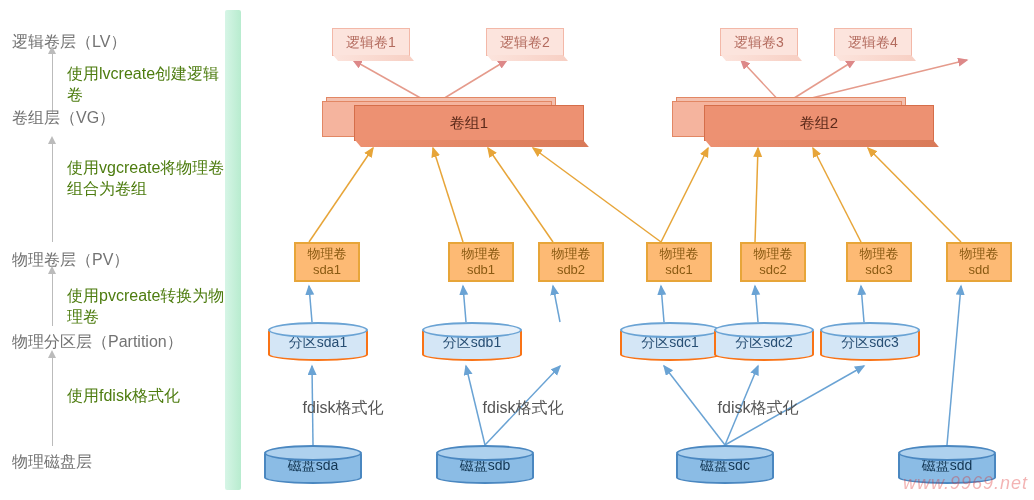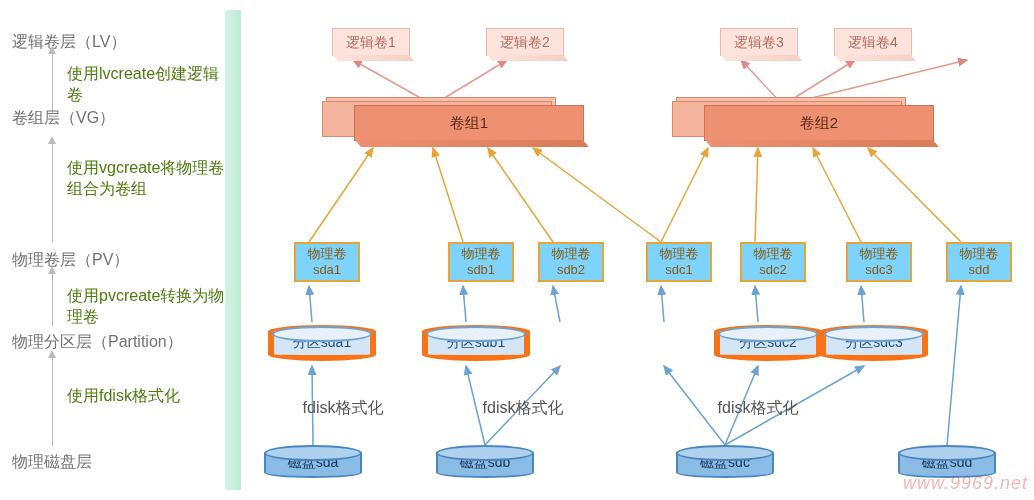--- a/index.html
+++ b/index.html
@@ -138,58 +138,58 @@
     left: 0;
     width: 100%;
     height: 7px;
     background: linear-gradient(135deg, #ed9172 0%, #d97a58 100%);
     transform: skewX(40deg);
     transform-origin: top;
   }
   .pv-box {
     width: 66px;
     height: 40px;
-    background: #7dd3fc;
+    background: #fdba74;
     border: 2px solid #e7a539;
     color: #8a5a12;
     top: 242px;
     flex-direction: column;
     font-size: 13px;
   }
   .part-cyl, .disk-cyl {
     position: absolute;
     border-radius: 50% / 18%;
     text-align: center;
     font-size: 14px;
     display: flex;
     align-items: center;
     justify-content: center;
   }
   .part-cyl {
-    width: 108px;
+    width: 100px;
     height: 36px;
     background: #d4e6f6;
-    border: 6px solid #f97316;
+    border: 2px solid #f97316;
     color: #274e73;
     top: 325px;
   }
   .part-cyl::before, .disk-cyl::before {
     content: "";
     position: absolute;
     top: -5px;
     left: -2px;
     right: -2px;
     height: 12px;
     border-radius: 50%;
     background: #e8f1fa;
     border: 2px solid #6aa3d4;
   }
   .disk-cyl {
     width: 98px;
-    height: 30px;
+    height: 36px;
     background: #8bbce5;
     border: 2px solid #4a87c0;
     color: #123552;
     top: 448px;
   }
   .disk-cyl::before {
     background: #aed1ee;
     border-color: #4a87c0;
   }
   .fdisk-lbl {
@@ -338,20 +338,23 @@
       <span>物理卷</span>
       <span>sdd</span>
     </div>
 
   <div class="part-cyl" style="left:10px">
       <span>分区sda1</span>
     </div>
   <div class="part-cyl" style="left:164px">
       <span>分区sdb1</span>
     </div>
+  <div class="part-cyl" style="left:362px">
+      <span>分区sdc1</span>
+    </div>
   <div class="part-cyl" style="left:456px">
       <span>分区sdc2</span>
     </div>
   <div class="part-cyl" style="left:562px">
       <span>分区sdc3</span>
     </div>
 
   <div class="fdisk-lbl" style="left:40px">fdisk格式化</div>
   <div class="fdisk-lbl" style="left:220px">fdisk格式化</div>
   <div class="fdisk-lbl" style="left:455px">fdisk格式化</div>

